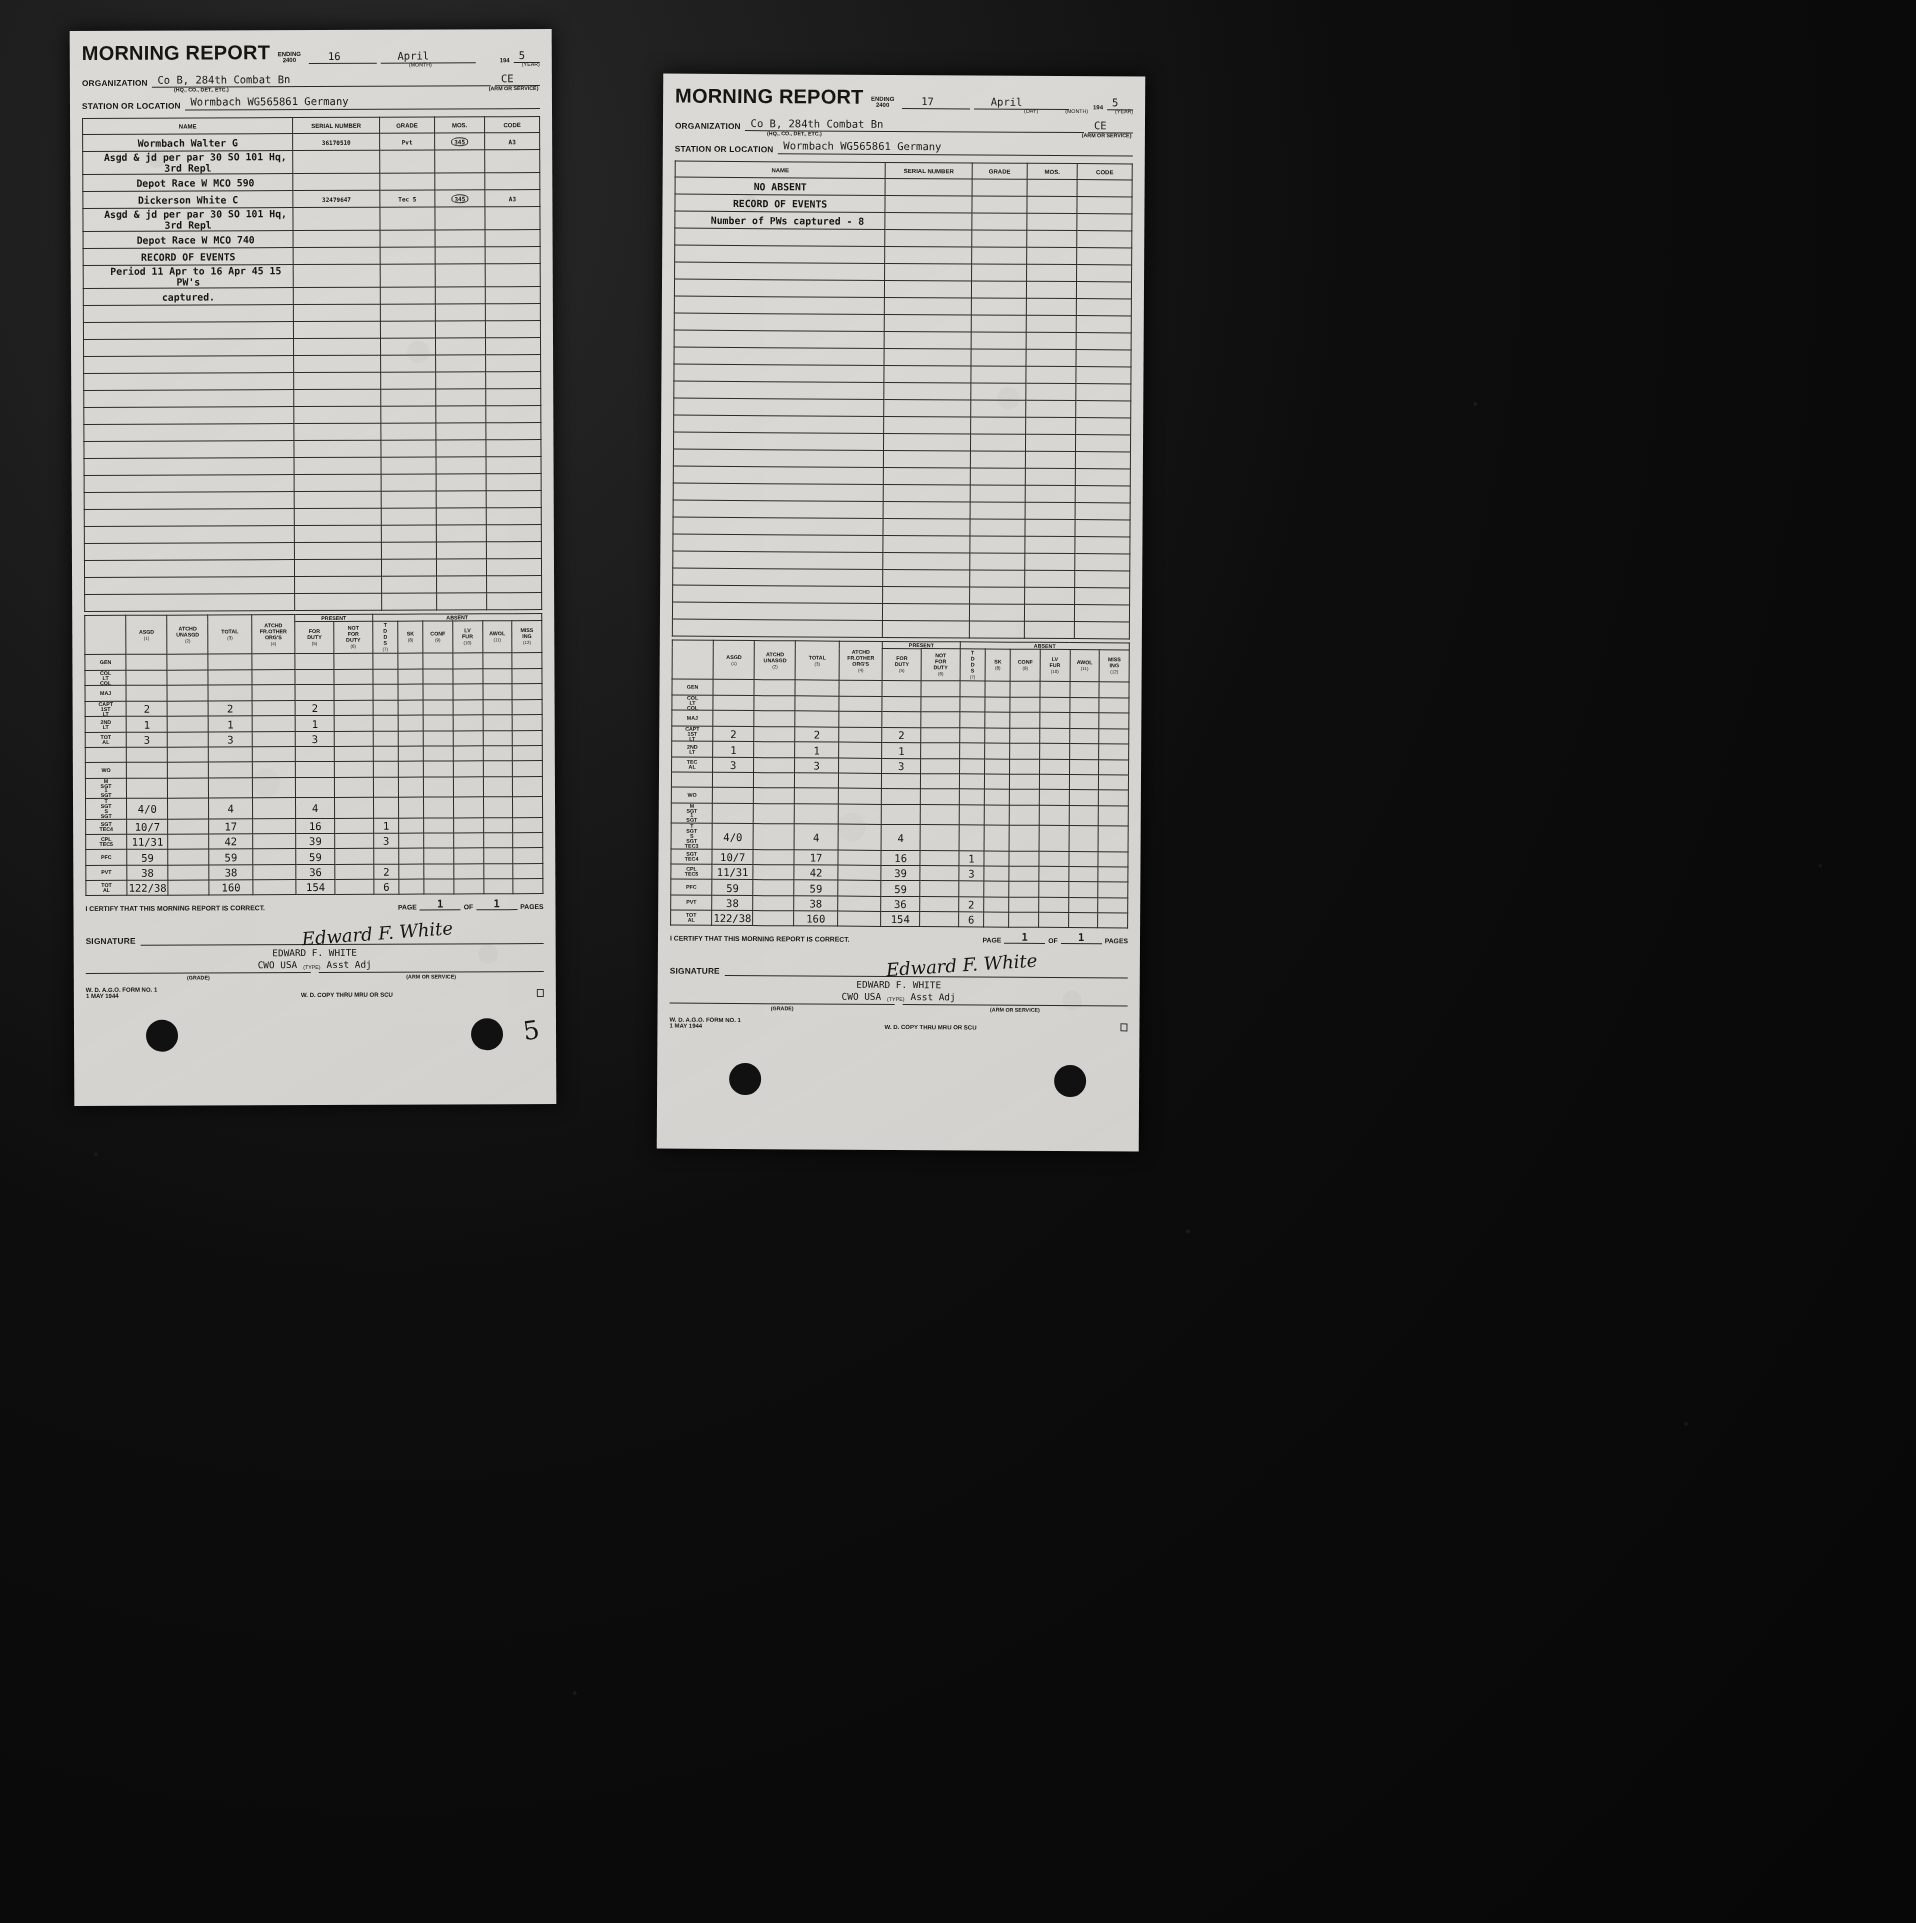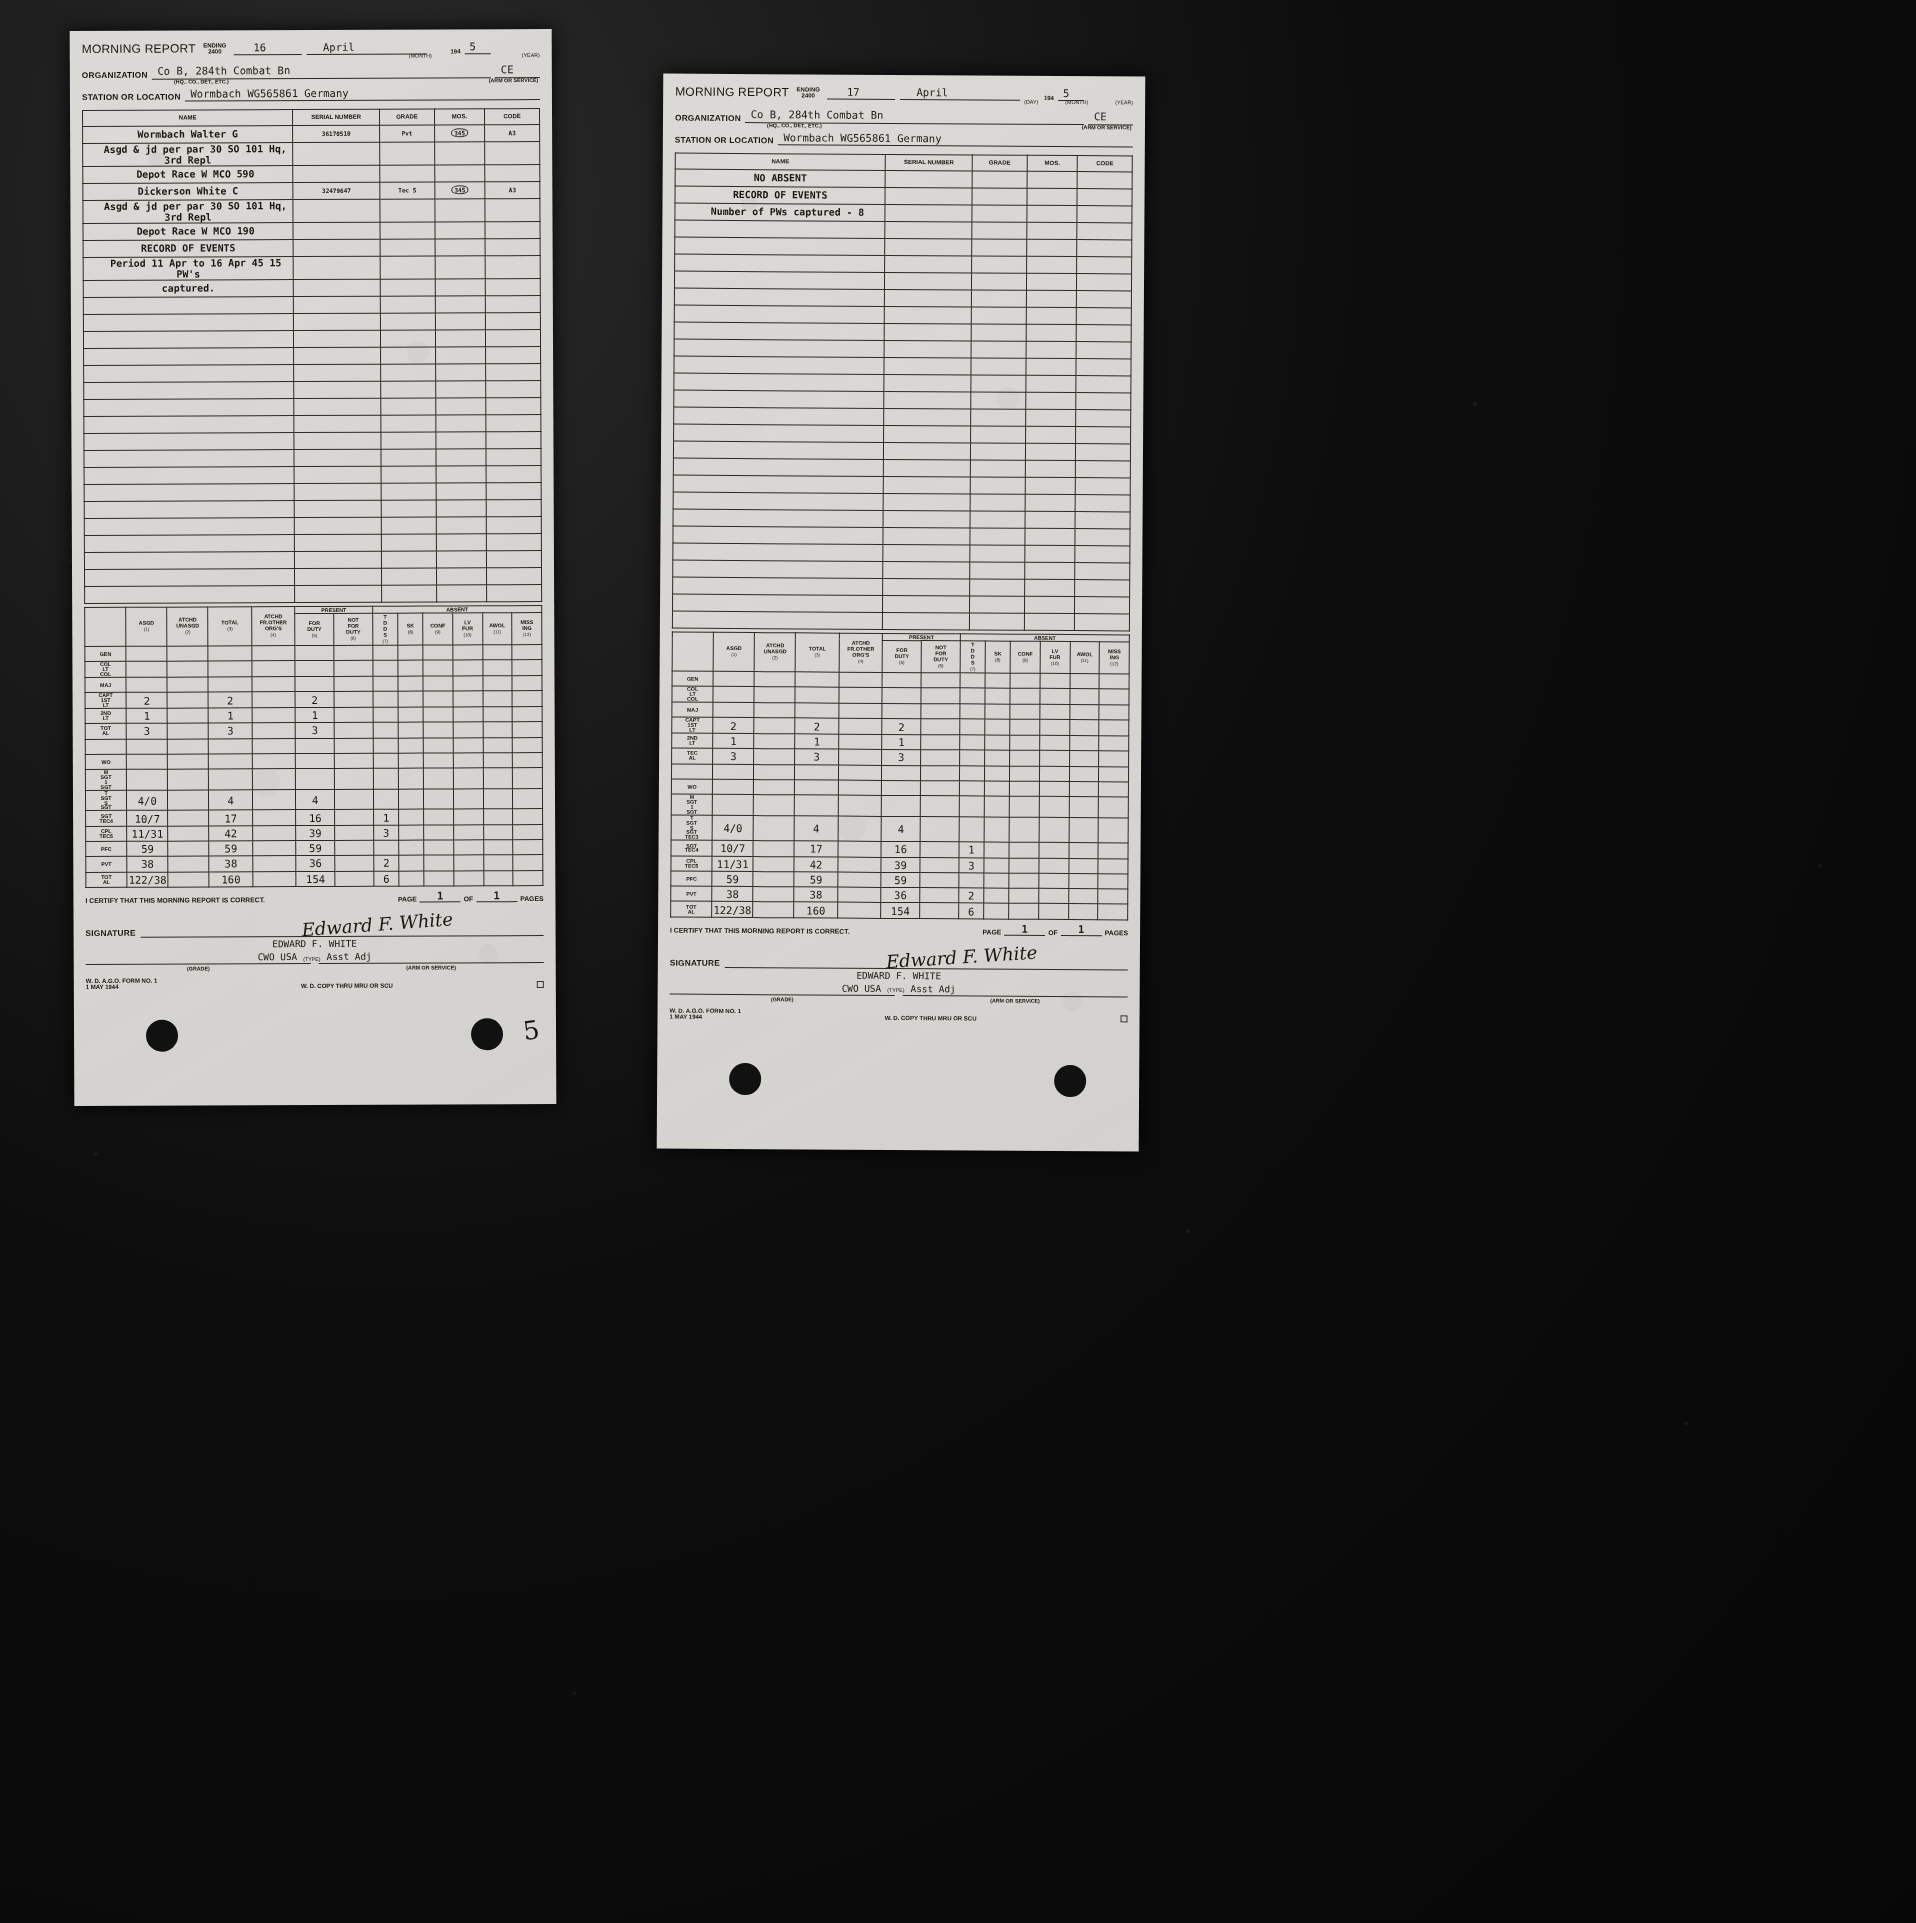--- a/index.html
+++ b/index.html
@@ -37,21 +37,21 @@
       radial-gradient(circle at 40% 70%, rgba(0,0,0,.06) 0 13.5px, transparent 15px),
       radial-gradient(circle at 86% 86%, rgba(0,0,0,.08) 0 9px, transparent 10.5px),
       linear-gradient(150deg, rgba(255,255,255,.25), rgba(0,0,0,.05));
   }
   #form-left{left:72px;top:30px;width:482px;height:1075px;transform:rotate(-0.25deg);}
   #form-right{left:660px;top:75px;width:482px;height:1075px;transform:rotate(0.35deg);}
 
   .inner{position:relative;padding:10.5px 12px 0 12px;height:100%;box-sizing:border-box;}
 
   .titlerow{display:flex;align-items:flex-end;gap:4.5px;white-space:nowrap;}
-  .mr-title{font-weight:normal;font-size:12px;letter-spacing:0.2px;}
+  .mr-title{font-weight:bold;font-size:20px;letter-spacing:0.2px;}
   .tiny{font-size:6px;line-height:6px;font-weight:bold;}
   .tiny2{font-size:5.3px;line-height:5.3px;}
   .lbl{font-size:8.3px;font-weight:bold;letter-spacing:0.2px;}
   .hand{font-family:"DejaVu Sans Mono",monospace;font-size:10.5px;letter-spacing:0px;color:#1b1a14;}
   .ul{border-bottom:0.8px solid #2a2a24;flex:1;position:relative;height:13.5px;}
 
   .endblk{display:flex;flex-direction:column;align-items:center;line-height:6.8px;margin:0 3px 0.8px 3px;}
 
   .hdr-line{display:flex;align-items:flex-end;gap:3.8px;margin-top:3.8px;white-space:nowrap;}
   .field{position:relative;border-bottom:0.8px solid #2a2a24;flex:1;height:14.3px;}
@@ -186,21 +186,21 @@
             <td class="ctr">A3</td>
           </tr>
           <tr>
             <td class="ln"><span class="entry ind">Asgd &amp; jd per par 30 SO 101 Hq, 3rd Repl</span></td>
             <td class="ctr"></td>
             <td class="ctr"></td>
             <td class="ctr"></td>
             <td class="ctr"></td>
           </tr>
           <tr>
-            <td class="ln"><span class="entry ind">Depot Race W MCO 190</span></td>
+            <td class="ln"><span class="entry ind">Depot Race W MCO 740</span></td>
             <td class="ctr"></td>
             <td class="ctr"></td>
             <td class="ctr"></td>
             <td class="ctr"></td>
           </tr>
           <tr>
             <td class="ln" style="text-align: center;"><span class="entry">RECORD OF EVENTS</span></td>
             <td class="ctr"></td>
             <td class="ctr"></td>
             <td class="ctr"></td>

